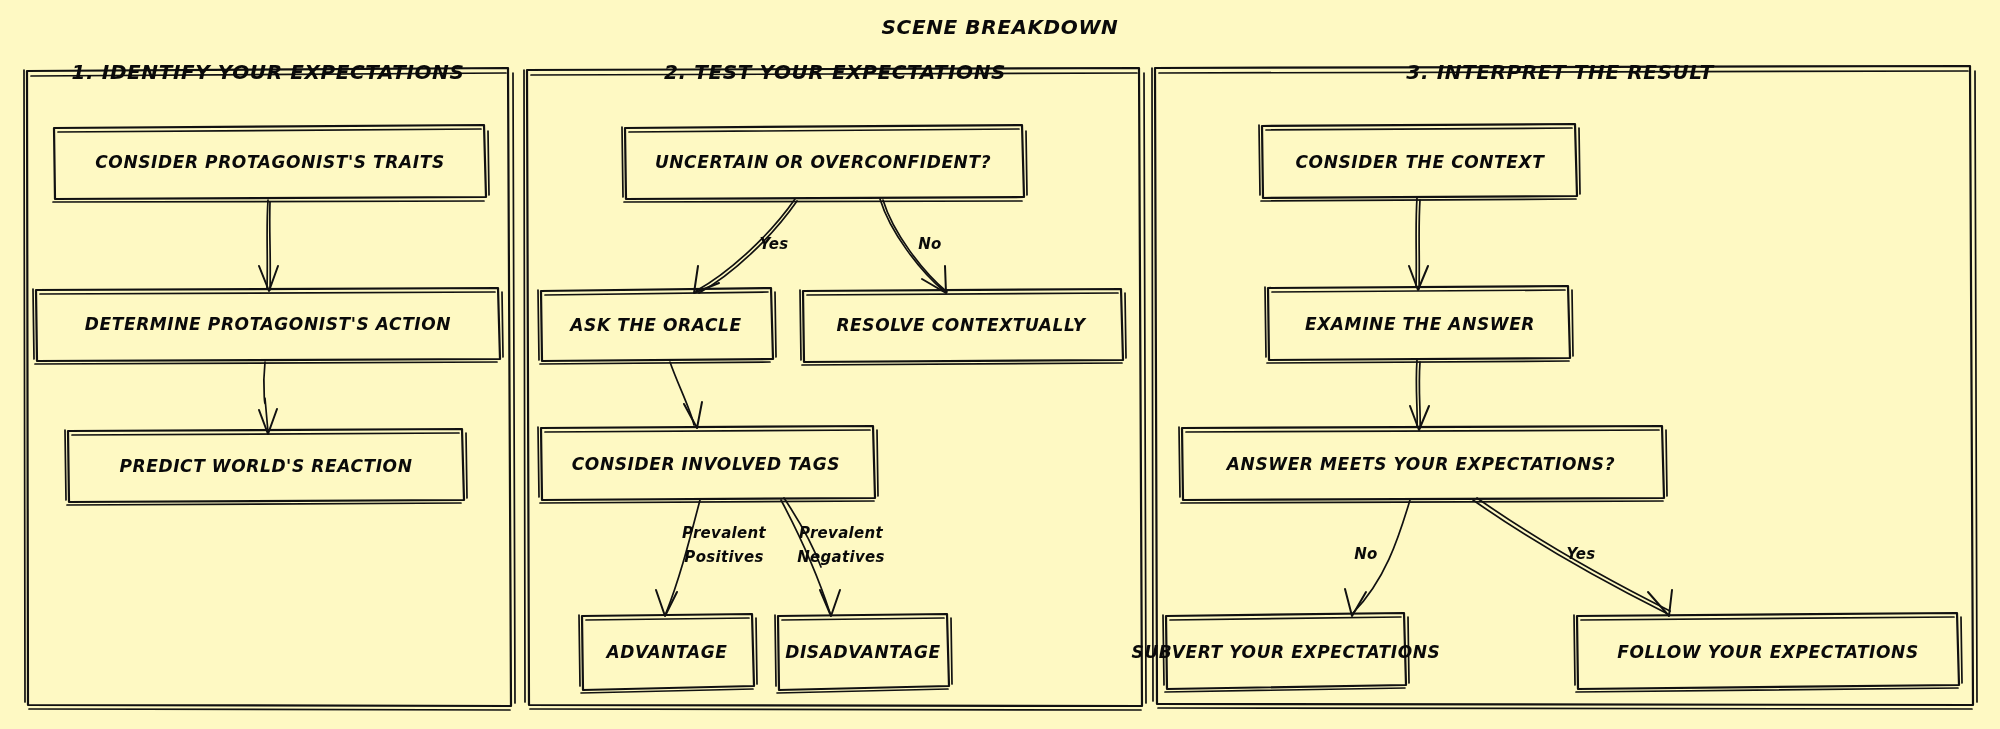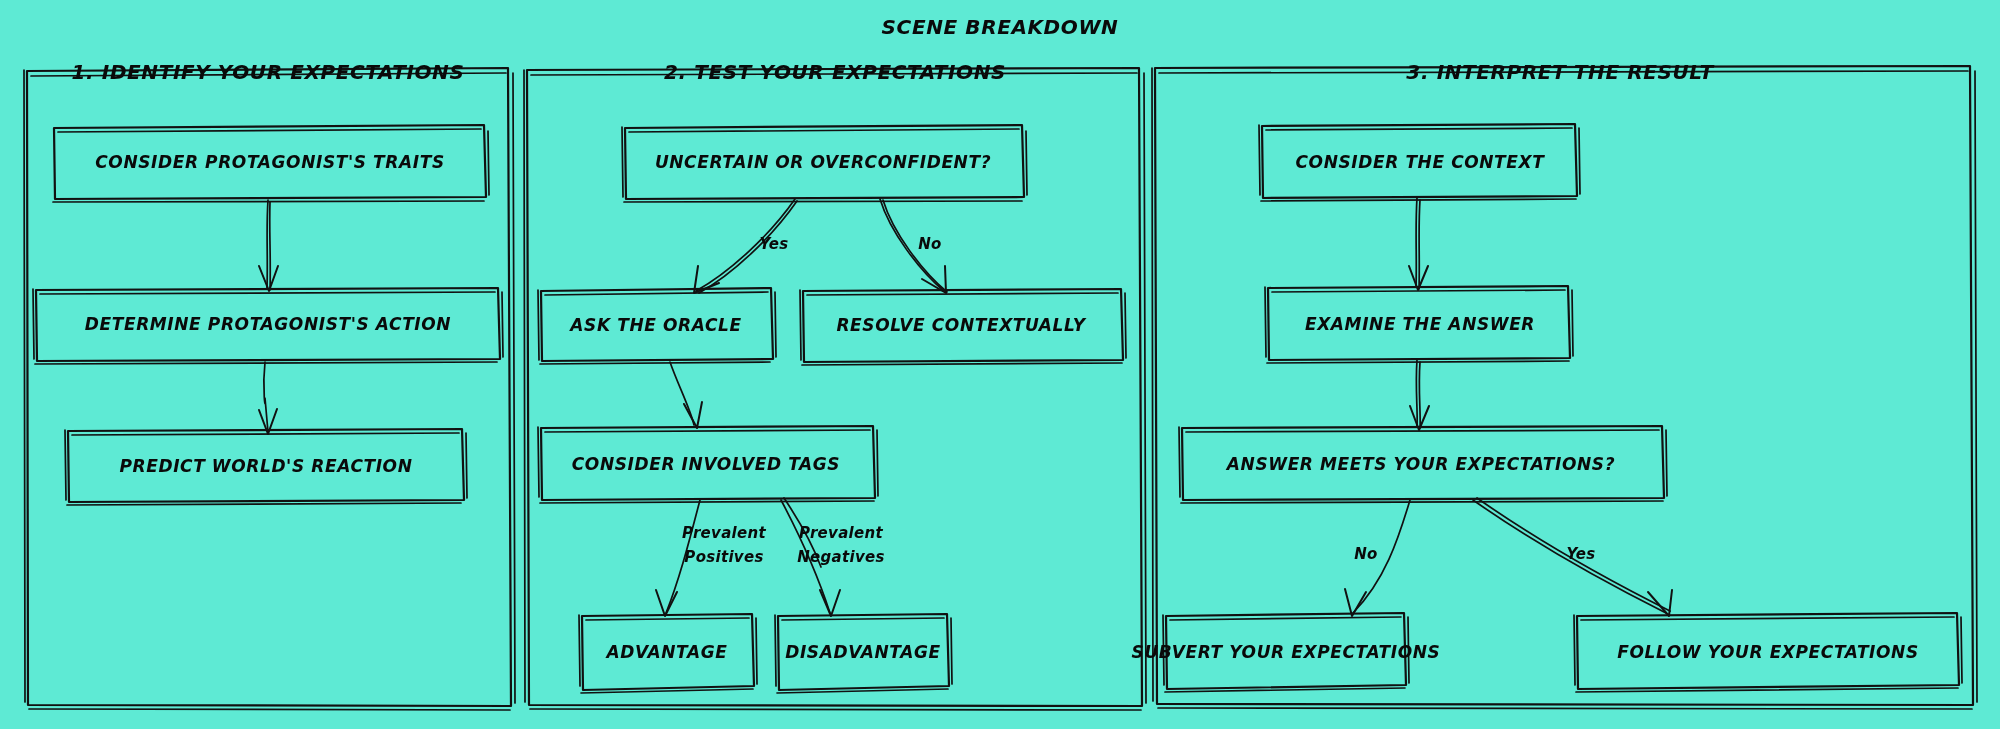--- a/index.html
+++ b/index.html
@@ -4,21 +4,21 @@
 <style>
   html, body {
     margin: 0;
     padding: 0;
     background: #ffffff;
   }
   #stage {
     position: relative;
     width: 2000px;
     height: 729px;
-    background: #5eead4;
+    background: #fef9c3;
     overflow: hidden;
     font-family: "DejaVu Sans", sans-serif;
   }
   svg.sketch {
     position: absolute;
     top: 0; left: 0;
     width: 2000px;
     height: 729px;
   }
   .stroke {

